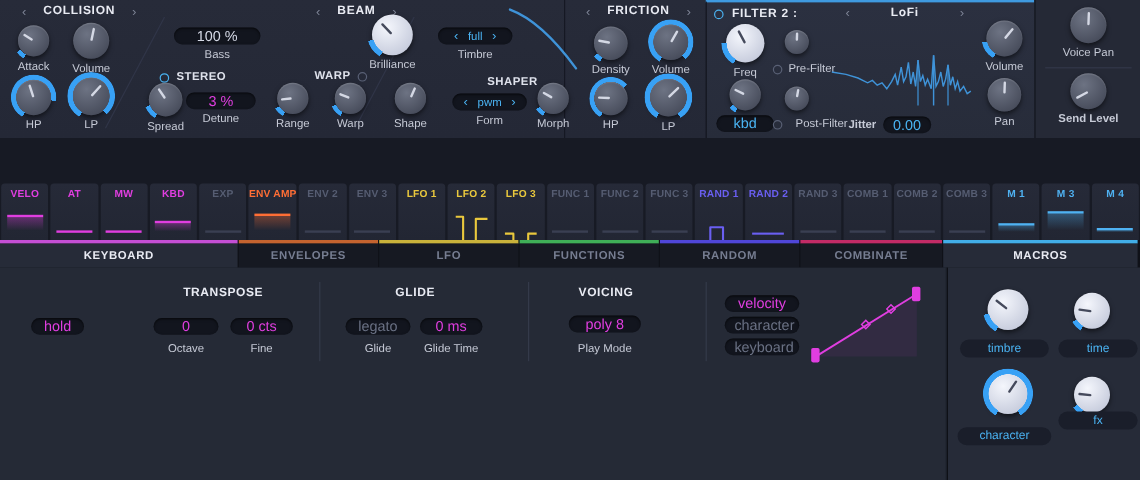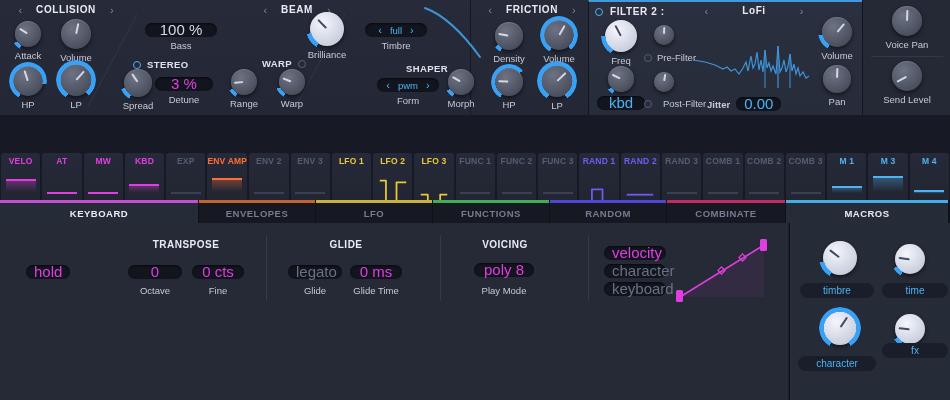--- a/index.html
+++ b/index.html
@@ -12,21 +12,21 @@
   
   .abs { position:absolute; }
   .ctl { position:absolute; display:flex; flex-direction:column; align-items:center; gap:3px; }
   .lb  { font-size:9.5px; color:#c6cad6; white-space:nowrap; }
   .hdr { font-size:10px; font-weight:bold; color:#e9ebf3; letter-spacing:.6px; white-space:nowrap; }
   .subhdr { font-size:9.5px; font-weight:bold; color:#dfe2ec; letter-spacing:.4px; }
   .chev { font-size:11px; color:#7e8496; cursor:pointer; line-height:10px; }
   .chev.b { color:#4ab3f2; }
   .hdr-row { position:absolute; display:flex; align-items:center; justify-content:center; gap:14px; }
   .pill { height:14px; line-height:14px; border-radius:7px; background:#12151e;
-          font-size:15px; text-align:center; padding:0 8px; min-width:40px;
+          font-size:12px; text-align:center; padding:0 8px; min-width:40px;
           box-shadow: inset 0 1px 2px rgba(0,0,0,.6); white-space:nowrap; }
   .pill.mag { color:#e03ee0; } .pill.blu { color:#4ab3f2; }
   .pill.dim { color:#6a7184; } .pill.wht { color:#d5d9e6; }
   .sel { position:absolute; display:flex; align-items:center; justify-content:center; gap:8px;
          height:14px; border-radius:7px; background:#12151e; padding:0 6px;
          box-shadow: inset 0 1px 2px rgba(0,0,0,.6); }
   .sel .v { font-size:9.5px; color:#4ab3f2; }
   .tog { width:8px; height:8px; border-radius:50%; border:1.5px solid #4ab3f2; display:inline-block; }
   .tog.off { border-color:#596075; }
   .vline { position:absolute; width:1px; background:#151823; }
@@ -158,20 +158,24 @@
       <span class="subhdr">SHAPER</span>
     </div>
     <div class="ctl" style="left:224px; top:69px; width:40px;">
       <div class="knob s26" style="--a:30deg; --p:-96deg"></div>
       <span class="lb">Range</span>
     </div>
     <div class="ctl" style="left:272px; top:69px; width:40px;">
       <div class="knob s26" style="--a:36deg; --p:-68deg"></div>
       <span class="lb">Warp</span>
     </div>
+    <div class="ctl" style="left:322px; top:69px; width:40px;">
+      <div class="knob s26" style="--p:24deg"></div>
+      <span class="lb">Shape</span>
+    </div>
     <div class="ctl" style="left:376px; top:78px; width:64px;">
       <div class="sel" style="position:relative; width:62px;">
         <span class="chev b">‹</span>
         <span class="v">pwm</span>
         <span class="chev b">›</span>
       </div>
       <span class="lb">Form</span>
     </div>
     <div class="ctl" style="left:440px; top:69px; width:42px;">
       <div class="knob s26" style="--a:28deg; --p:-60deg"></div>
@@ -256,21 +260,21 @@
         <span class="lb">Pan</span>
       </div>
     </div>
 
     <div id="engine-right">
       <div class="ctl" style="left:22px; top:6px; width:44px;">
         <div class="knob s30" style="--p:2deg"></div>
         <span class="lb">Voice Pan</span>
       </div>
       <div class="hline" style="left:8px; top:56px; width:72px; background:#32374a;"></div>
-      <div class="ctl" style="left:22px; top:61px; width:44px;">
+      <div class="ctl" style="left:22px; top:61px; width:44px;font-weight:bold;">
         <div class="knob s30" style="--p:-118deg"></div>
         <span class="lb">Send Level</span>
       </div>
     </div>
   </div>
 
   <div id="modstrip">
       <div class="slot">
         <span class="sl-lb" style="color: rgb(224, 62, 224);">VELO</span>
         <div class="body">

